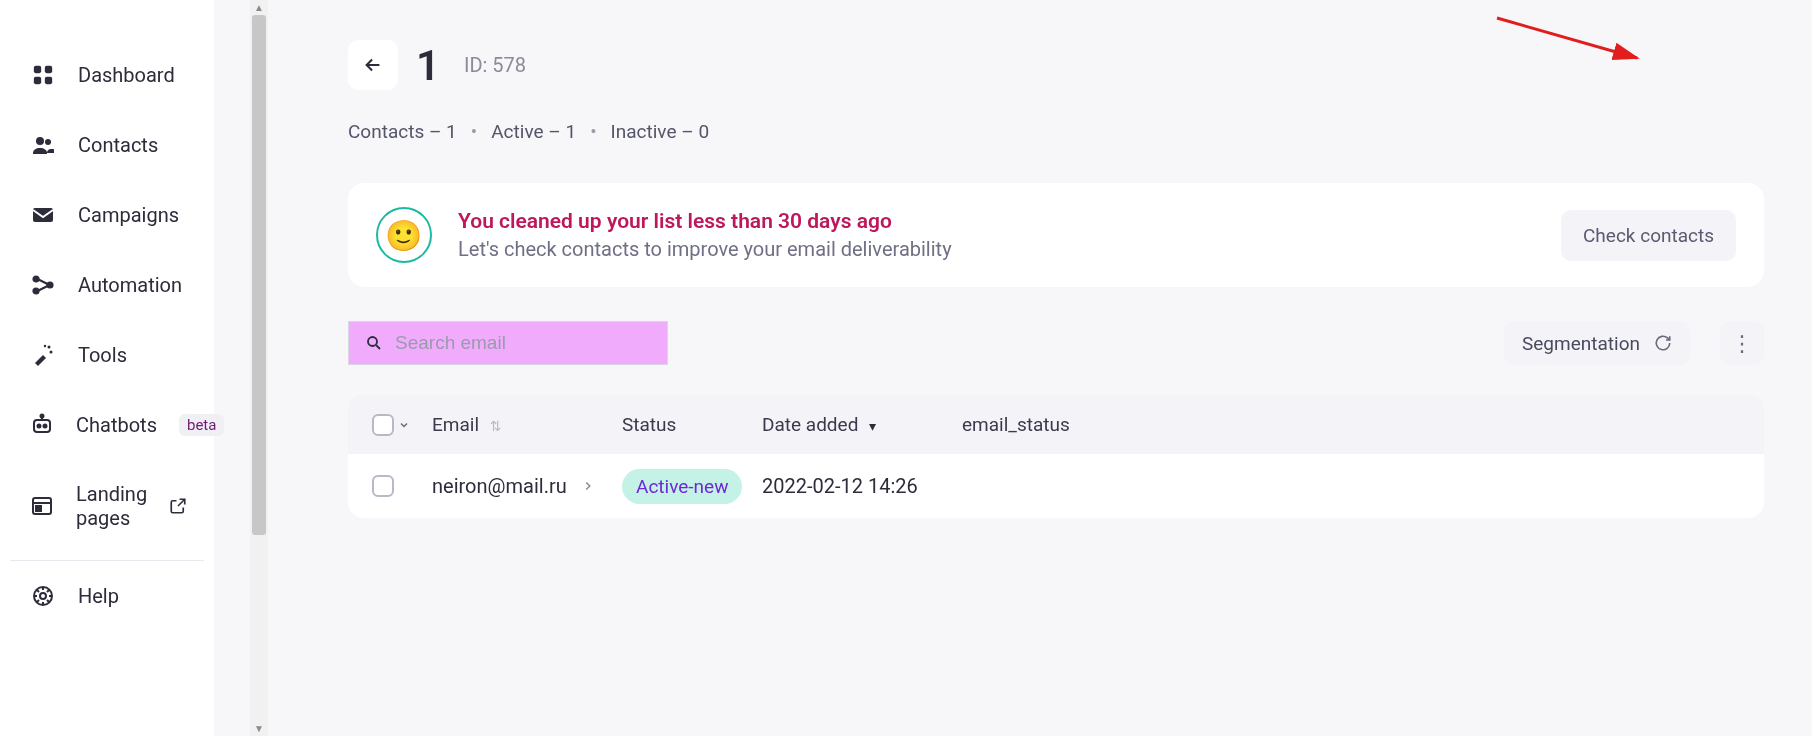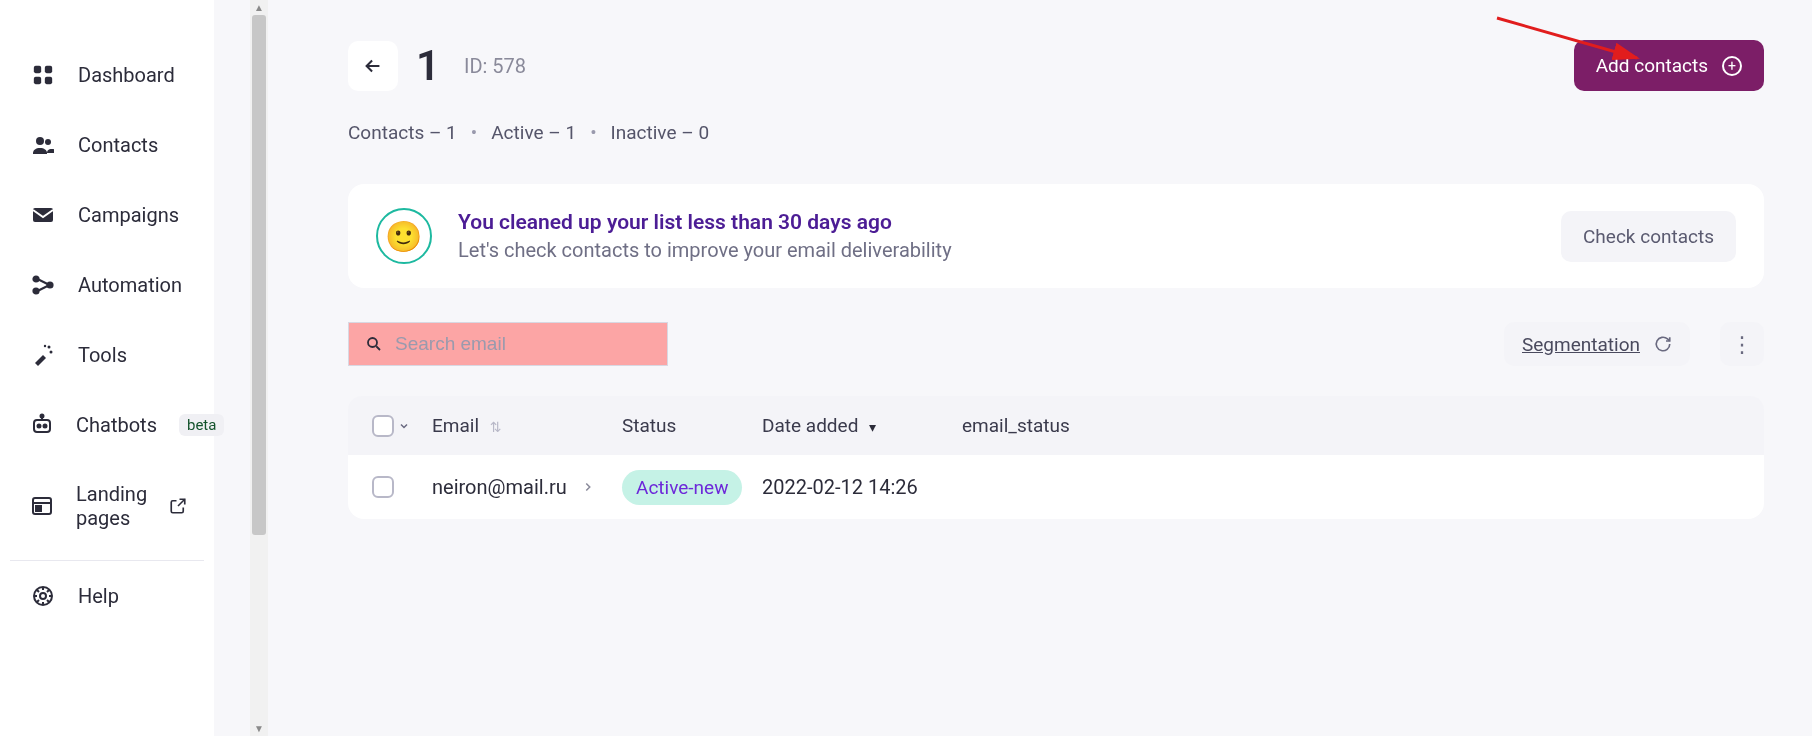--- a/index.html
+++ b/index.html
@@ -28,21 +28,21 @@
     gap: 22px;
     padding: 22px 30px;
     font-size: 20px;
     color: #2c2c3a;
     cursor: pointer;
   }
   .side-item .ic { width: 26px; height: 26px; color:#2c2c3a; display:flex; align-items:center; justify-content:center; }
   .badge-beta {
     font-size: 15px;
     background: #f0f0f4;
-    color: #14532d;
+    color: #701a75;
     padding: 2px 8px;
     border-radius: 6px;
     margin-left: auto;
   }
   .ext-icon { margin-left:auto; color:#2c2c3a; }
   .sidebar-divider {
     height:1px;
     background:#e8e8ef;
     margin:8px 10px 0 10px;
   }
@@ -118,42 +118,42 @@
     padding:24px 28px;
     display:flex; align-items:center; gap:26px;
   }
   .smile {
     width:56px; height:56px;
     border:2px solid #1db9a0;
     border-radius:50%;
     display:flex; align-items:center; justify-content:center;
     font-size:30px;
   }
-  .notice-title { font-size:21px; font-weight:600; color:#4c1d95; }
+  .notice-title { font-size:21px; font-weight:600; color:#be185d; }
   .notice-sub { font-size:20px; color:#6f6f85; margin-top:4px; }
   .check-btn {
     margin-left:auto;
     background:#f4f4f8;
     color:#5a5a70;
     font-size:19px;
     padding:14px 22px;
     border-radius:10px;
     cursor:pointer;
   }
 
   
   .controls {
     margin-top:34px;
     display:flex; align-items:center; gap:30px;
   }
   .search {
     width:320px; height:44px;
     border:1px solid #d8d8e2;
     border-radius:0;
-    background:#fca5a5;
+    background:#f0abfc;
     display:flex; align-items:center; gap:12px;
     padding:0 16px;
   }
   .search input {
     border:none; outline:none; flex:1;
     font-size:19px; color:#2c2c3a;
     background:transparent;
   }
   .search input::placeholder { color:#9a9aad; }
   .status-sel {
@@ -168,21 +168,20 @@
   }
   .seg-btn {
     margin-left:auto;
     height:44px;
     background:#f4f4f8;
     border-radius:10px;
     padding:0 18px;
     display:flex; align-items:center; gap:14px;
     color:#4a4a5e;
     font-size:19px;
-    text-decoration:underline;
   }
   .menu-dots {
     height:44px; width:44px;
     background:#f4f4f8;
     border-radius:10px;
     display:flex; align-items:center; justify-content:center;
     color:#6a6a80;
     font-size:22px;
     cursor:pointer;
   }
@@ -365,24 +364,20 @@
   <div class="header-row">
     <div class="back-btn">
       <svg width="22" height="22" viewBox="0 0 24 24" fill="none" stroke="#2c2c3a" stroke-width="2.2">
           <path d="M19 12H5"></path>
           <path d="M11 6l-6 6 6 6"></path>
         </svg>
     </div>
     <span class="page-title">1</span>
     <span class="page-id">ID: 578</span>
 
-    <div class="add-btn">
-      <span>Add contacts</span>
-      <span class="plus">+</span>
-    </div>
   </div>
 
   <div class="stats-row">
     <span>Contacts – 1</span>
     <span class="dot">•</span>
     <span>Active – 1</span>
     <span class="dot">•</span>
     <span>Inactive – 0</span>
   </div>
 

